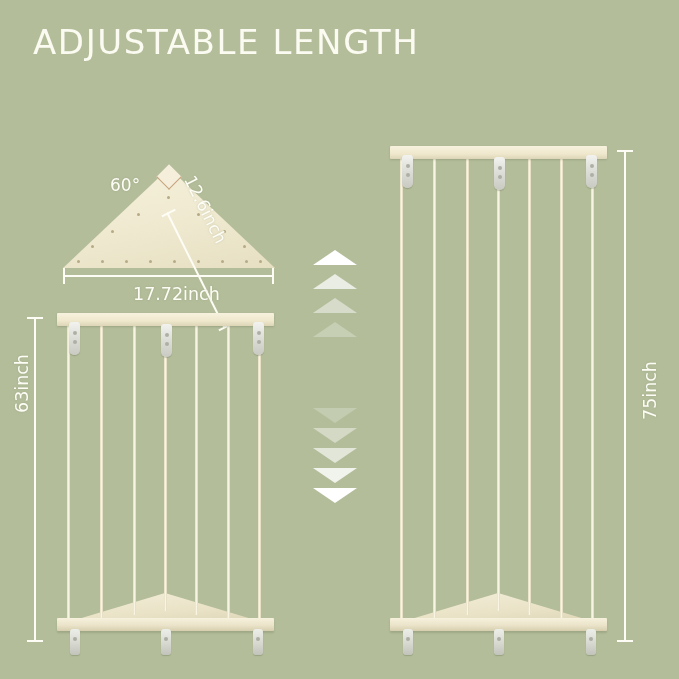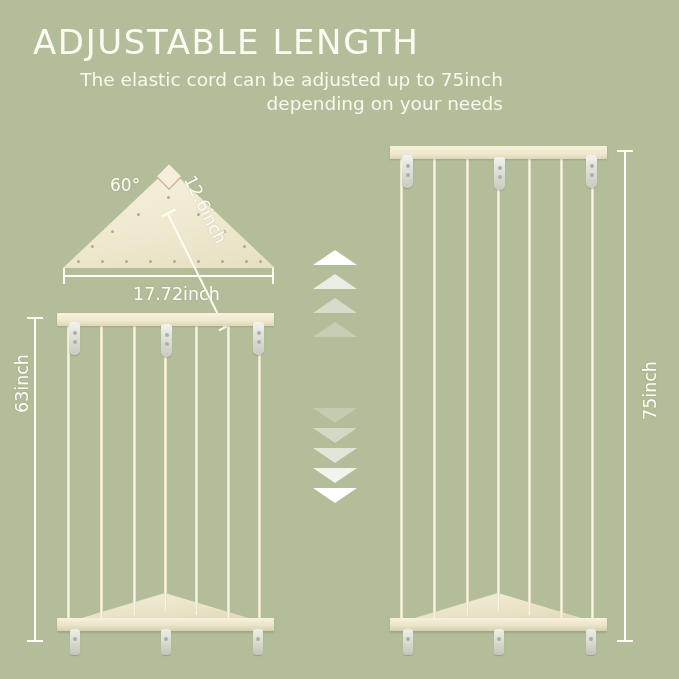--- a/index.html
+++ b/index.html
@@ -187,24 +187,23 @@
     width: 0; height: 0;
     border-left: 22px solid transparent;
     border-right: 22px solid transparent;
   }
   .chev.up   { border-bottom: 15px solid #ffffff; }
   .chev.down { border-top: 15px solid #ffffff; }
 </style>
 </head>
 <body>
 
-<div id="stage" style="background: rgb(179, 189, 154); text-align: right;">
+<div id="stage" style="background: rgb(179, 189, 154);">
 
   <div id="title">ADJUSTABLE LENGTH</div>
-  <div id="subtitle">The elastic cord can be adjusted up to 75inch depending on your needs</div>
 
   <div id="tri-wrap">
     <div id="tri-plate"></div>
 
     <div class="tri-hole" style="left:104px; top:28px;"></div>
     <div class="tri-hole" style="left:74px;  top:45px;"></div>
     <div class="tri-hole" style="left:134px; top:45px;"></div>
     <div class="tri-hole" style="left:48px;  top:62px;"></div>
     <div class="tri-hole" style="left:160px; top:62px;"></div>
     <div class="tri-hole" style="left:28px;  top:77px;"></div>

